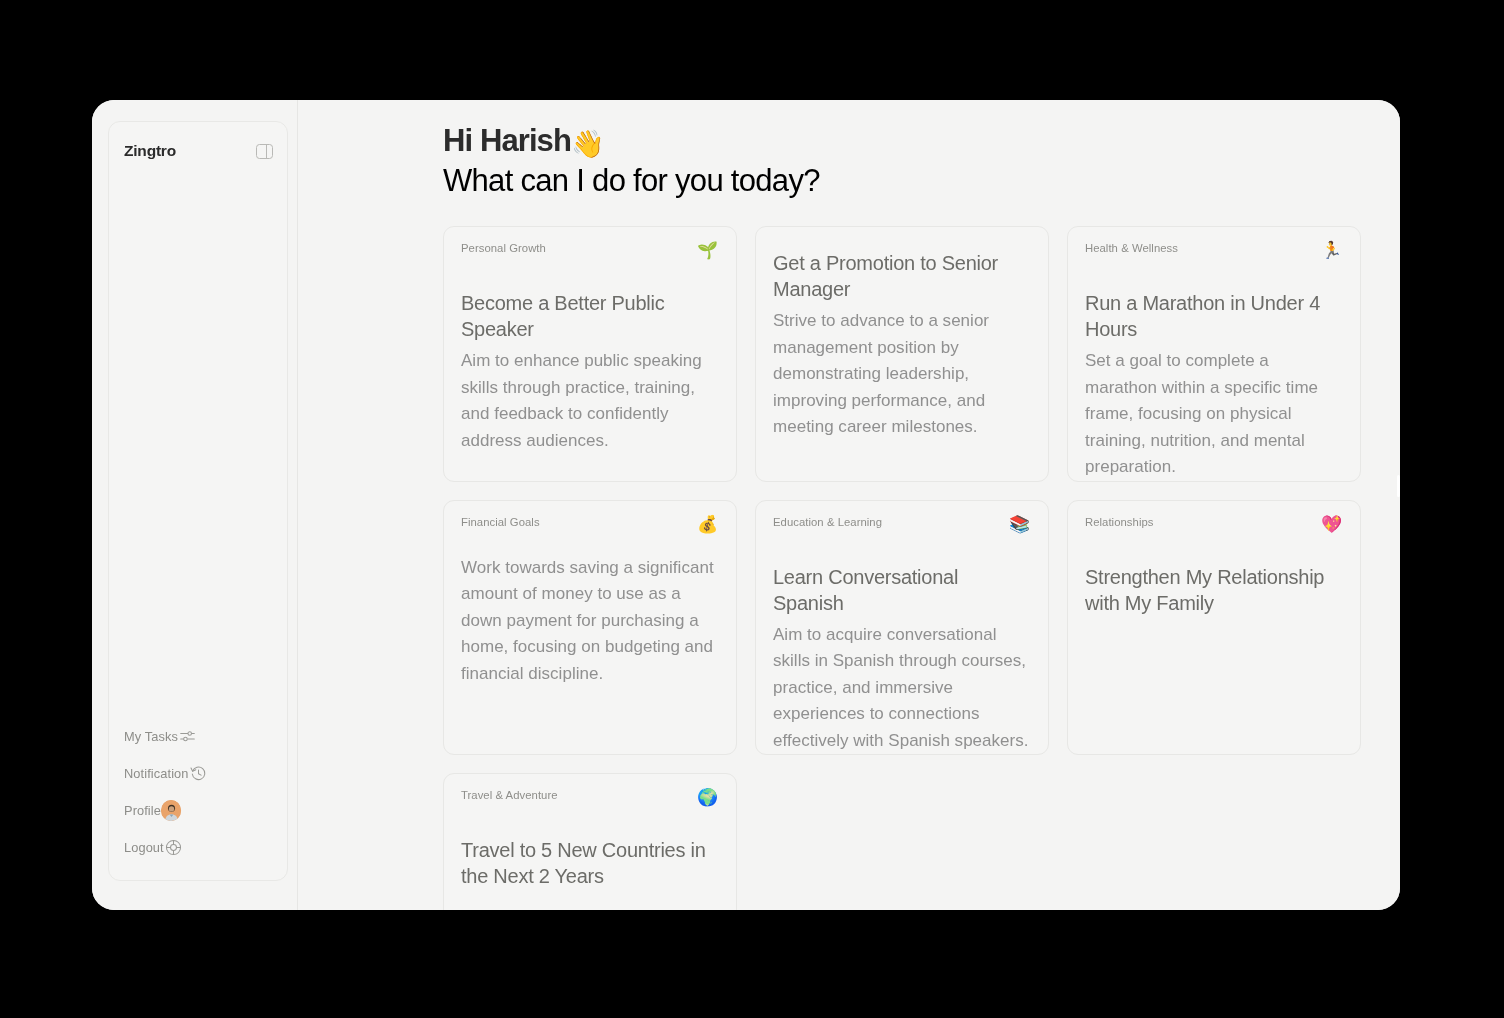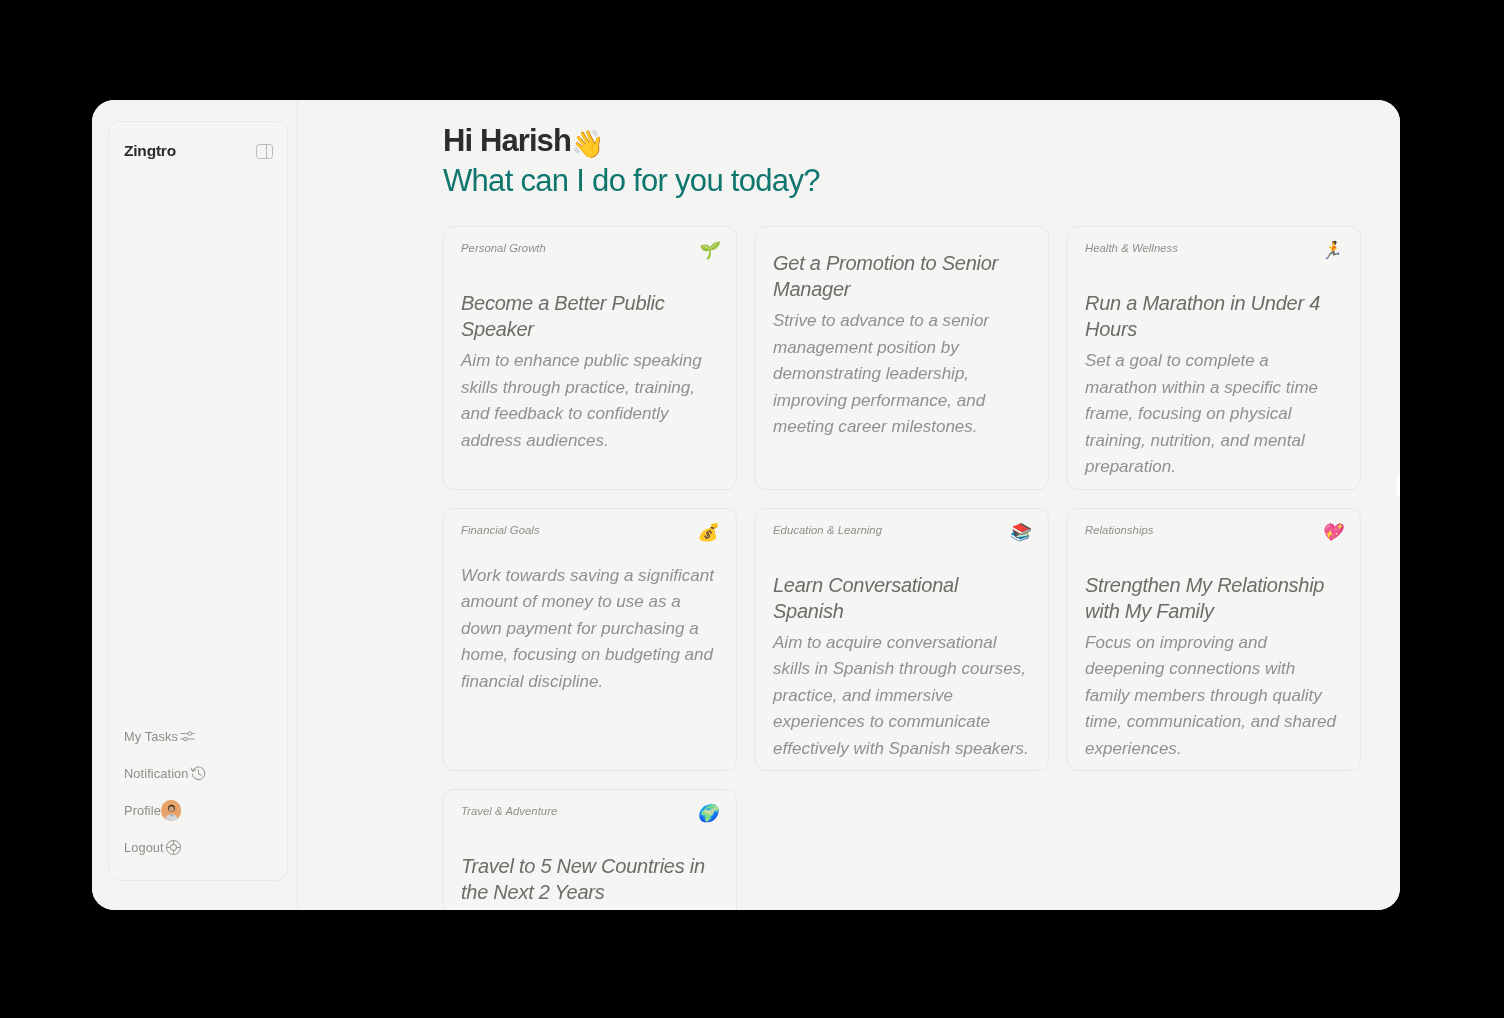--- a/index.html
+++ b/index.html
@@ -120,42 +120,41 @@
     font-size: 31px;
     font-weight: bold;
     color: #2c2c2c;
     letter-spacing: -0.9px;
     line-height: 1.22;
     white-space: nowrap;
   }
   #greeting-emoji { font-size: 27px; vertical-align: -2px; }
   #greeting-question {
     font-size: 31px;
-    color: #0f766e;
+    color: #000000;
     letter-spacing: -0.7px;
     line-height: 1.30;
     font-weight: normal;
   }
 
   
   #card-grid {
     display: grid;
     grid-template-columns: repeat(3, 294px);
     gap: 18px 18px;
   }
   .goal-card {
     border: 1px solid #e7e7e5;
     border-radius: 11px;
     background: #f5f5f4;
-    padding: 14px 17px 8px 17px;
+    padding: 14px 17px 0 17px;
     min-height: 213px;
     display: flex;
     flex-direction: column;
     cursor: pointer;
-    font-style: italic;
   }
   .card-top {
     display: flex;
     align-items: flex-start;
     justify-content: space-between;
     min-height: 40px;
   }
   .card-category {
     font-size: 11.3px;
     color: #8e8e8a;
@@ -311,30 +310,29 @@
         </div>
         <div class="card-desc">Work towards saving a significant amount of money to use as a down payment for purchasing a home, focusing on budgeting and financial discipline.</div>
       </div>
 
       <div class="goal-card compact">
         <div class="card-top">
           <span class="card-category">Education &amp; Learning</span>
           <span class="card-emoji">📚</span>
         </div>
         <div class="card-title">Learn Conversational Spanish</div>
-        <div class="card-desc">Aim to acquire conversational skills in Spanish through courses, practice, and immersive experiences to communicate effectively with Spanish speakers.</div>
+        <div class="card-desc">Aim to acquire conversational skills in Spanish through courses, practice, and immersive experiences to connections effectively with Spanish speakers.</div>
       </div>
 
       <div class="goal-card compact">
         <div class="card-top">
           <span class="card-category">Relationships</span>
           <span class="card-emoji">💖</span>
         </div>
         <div class="card-title">Strengthen My Relationship with My Family</div>
-        <div class="card-desc">Focus on improving and deepening connections with family members through quality time, communication, and shared experiences.</div>
       </div>
 
       <div class="goal-card compact">
         <div class="card-top">
           <span class="card-category">Travel &amp; Adventure</span>
           <span class="card-emoji">🌍</span>
         </div>
         <div class="card-title">Travel to 5 New Countries in the Next 2 Years</div>
       </div>
 

